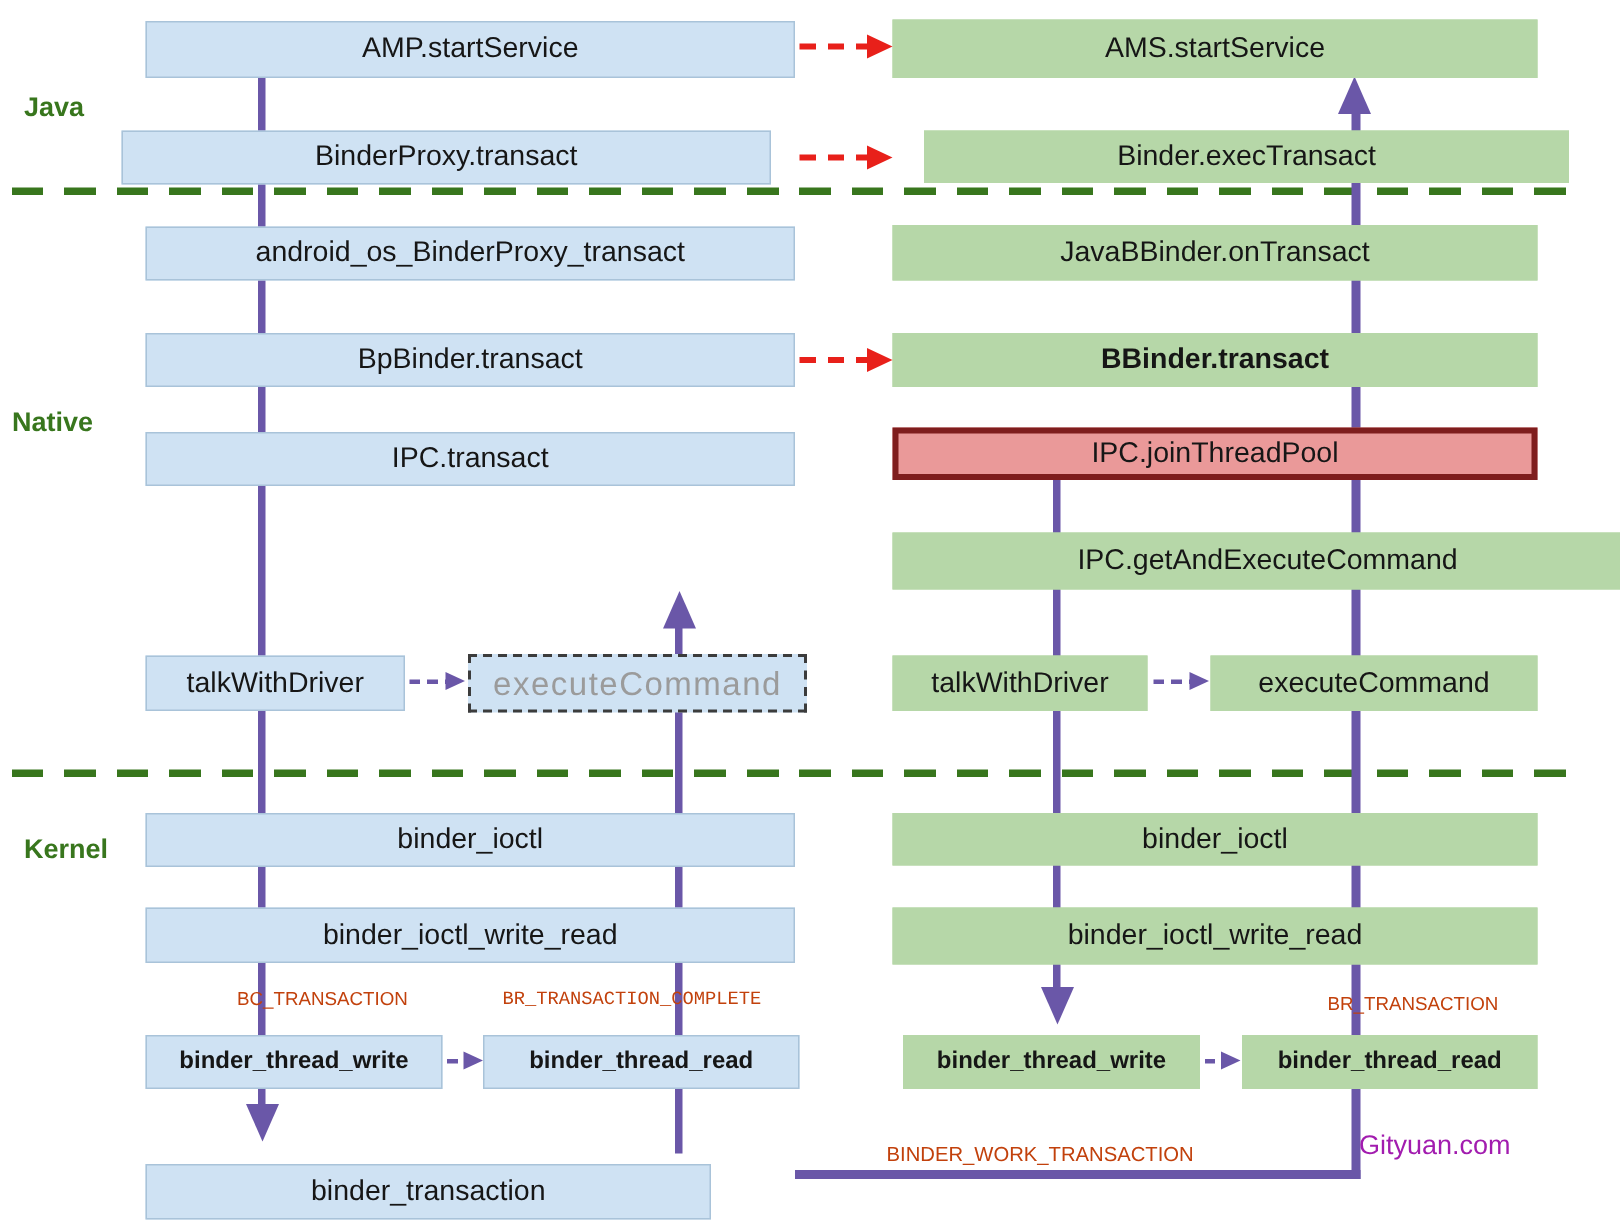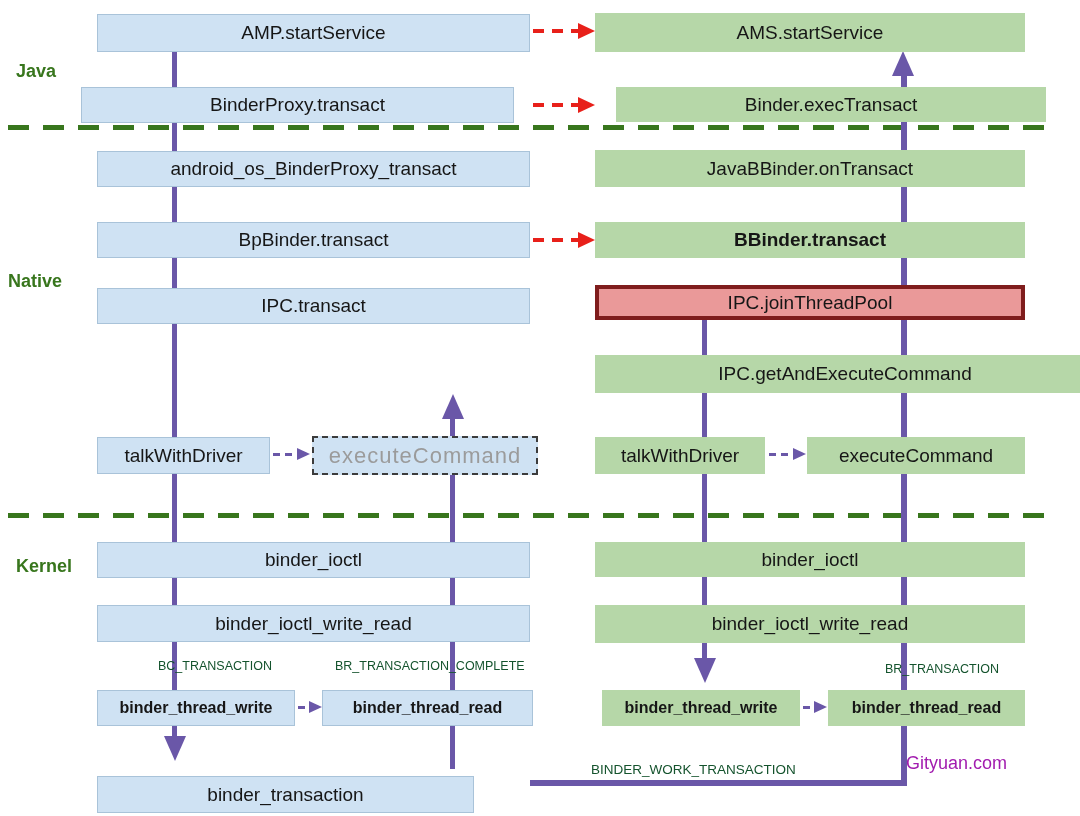--- a/index.html
+++ b/index.html
@@ -33,21 +33,21 @@
   
   .parrow{position:absolute;z-index:4;height:3px;
     background:repeating-linear-gradient(90deg,#6a57a8 0 7px,transparent 7px 12px);}
   .phead{position:absolute;width:0;height:0;z-index:4;
     border-top:6px solid transparent;border-bottom:6px solid transparent;border-left:13px solid #6a57a8;}
   
   .sep{position:absolute;height:5px;z-index:0;
     background:repeating-linear-gradient(90deg,#38761d 0 21px,transparent 21px 35px);}
   .layer-label{position:absolute;color:#38761d;font-weight:bold;font-size:18px;z-index:3;}
   
-  .note{position:absolute;color:#14532d;font-size:12.5px;z-index:5;white-space:nowrap;}
+  .note{position:absolute;color:#c2410c;font-size:12.5px;z-index:5;white-space:nowrap;}
   .note-big{font-size:13.5px;}
   
   .watermark{position:absolute;color:#a21caf;font-size:18px;z-index:5;}
 </style>
 </head>
 <body>
 
 <div id="canvas">
 
   <div class="sep" style="left:8px;top:125px;width:1040px;"></div>
@@ -111,19 +111,19 @@
   <div class="box redbox" style="left:595px;top:285px;width:430px;height:35px;">IPC.joinThreadPool</div>
   <div class="box green" style="left:595px;top:355px;width:500px;height:38px;">IPC.getAndExecuteCommand</div>
   <div class="box green" style="left:595px;top:437px;width:170px;height:37px;">talkWithDriver</div>
   <div class="box green" style="left:807px;top:437px;width:218px;height:37px;">executeCommand</div>
   <div class="box green" style="left:595px;top:542px;width:430px;height:35px;">binder_ioctl</div>
   <div class="box green" style="left:595px;top:605px;width:430px;height:38px;">binder_ioctl_write_read</div>
   <div class="box green boldbox" style="left:602px;top:690px;width:198px;height:36px;">binder_thread_write</div>
   <div class="box green boldbox" style="left:828px;top:690px;width:197px;height:36px;">binder_thread_read</div>
 
   <div class="note" style="left:158px;top:659px;">BC_TRANSACTION</div>
-  <div class="note" style="left:335px;top:659px;">BR_TRANSACTION_COMPLETE</div>
+  <div class="note" style="left:335px;top:659px;font-family:Liberation Mono, monospace;">BR_TRANSACTION_COMPLETE</div>
   <div class="note" style="left:885px;top:662px;">BR_TRANSACTION</div>
   <div class="note note-big" style="left:591px;top:762px;">BINDER_WORK_TRANSACTION</div>
 
   <div class="watermark" style="left:906px;top:753px;">Gityuan.com</div>
 
 </div>
 
 </body></html>

